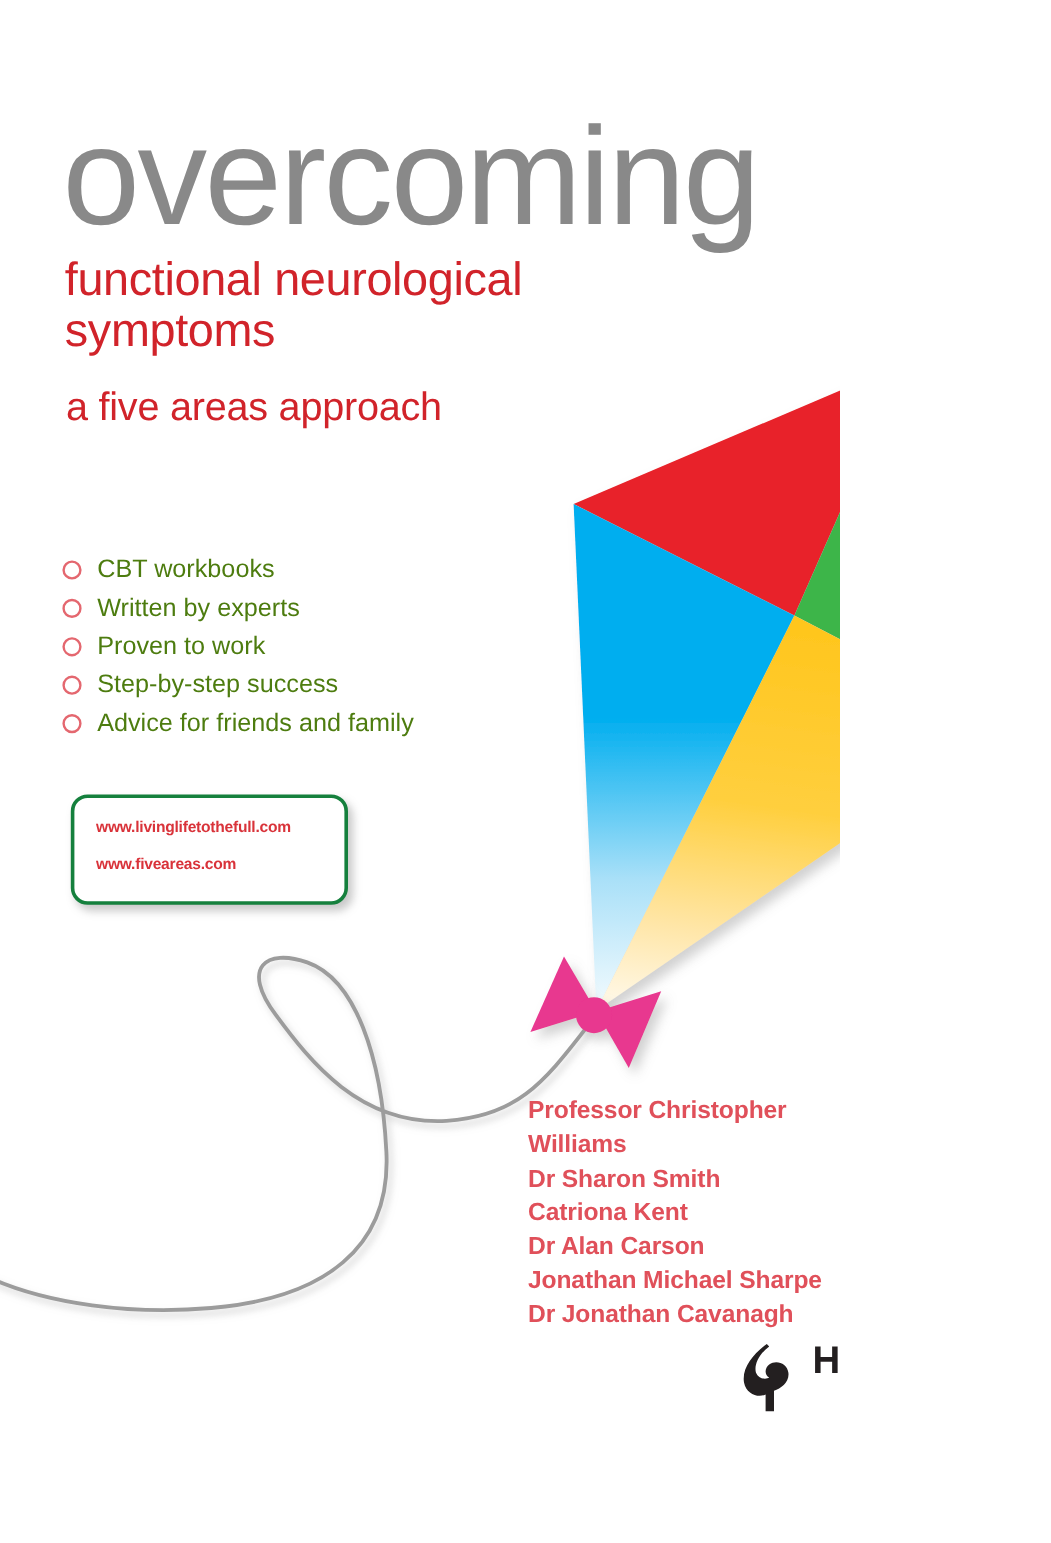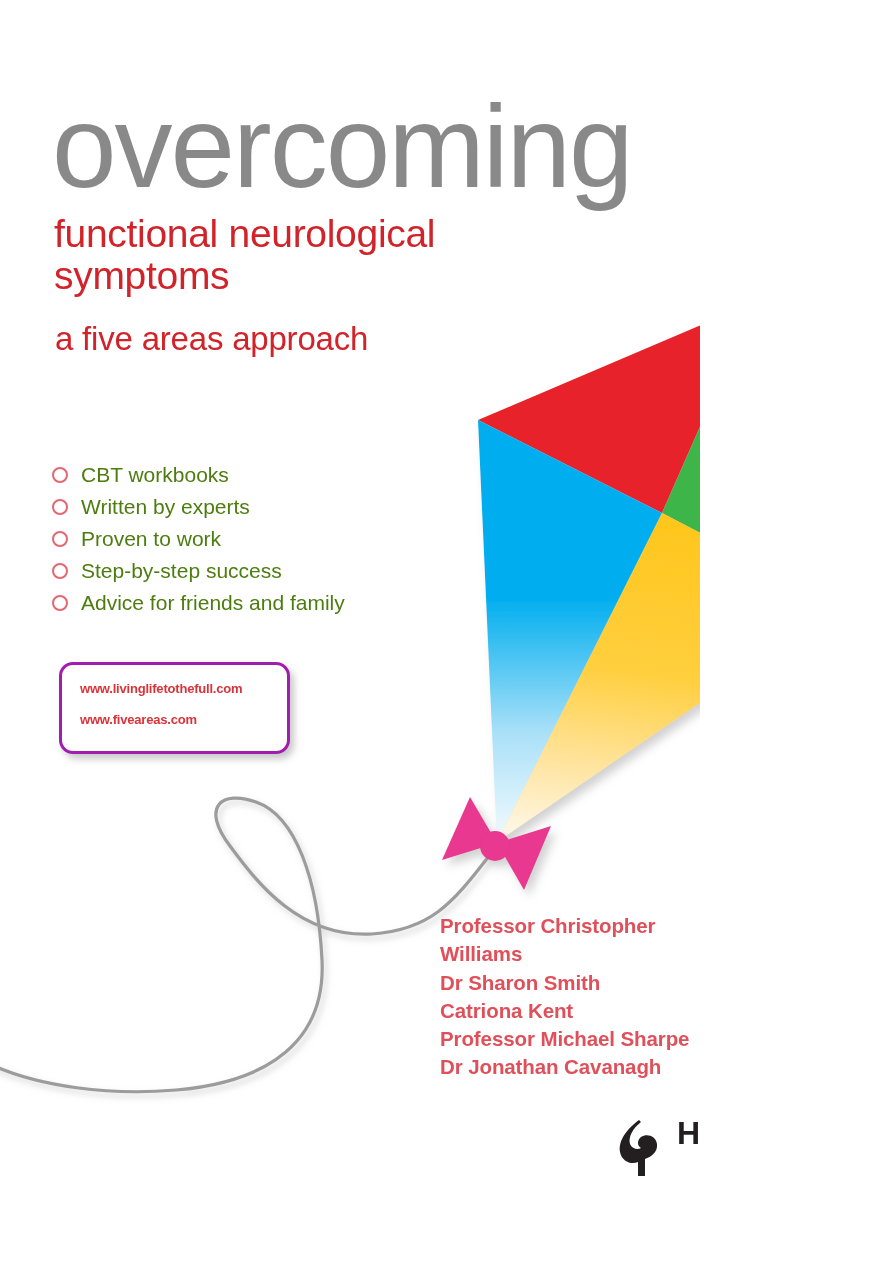--- a/index.html
+++ b/index.html
@@ -91,21 +91,21 @@
     display: inline-block;
   }
 
   
   #url-box {
     position: absolute;
     left: 59px;
     top: 662px;
     width: 231px;
     height: 92px;
-    border: 3px solid #a21caf;
+    border: 3px solid #15803d;
     border-radius: 14px;
     background: #ffffff;
     box-shadow: 4px 5px 7px rgba(120,120,120,0.40);
     box-sizing: border-box;
     padding: 17px 0 0 18px;
   }
   #url-box .url-line {
     font-size: 13px;
     font-weight: bold;
     color: #d9333a;
@@ -251,21 +251,22 @@
 
   <div id="url-box">
     <div class="url-line">www.livinglifetothefull.com</div>
     <div class="url-line">www.fiveareas.com</div>
   </div>
 
   <ul id="author-list">
     <li>Professor Christopher Williams</li>
     <li>Dr Sharon Smith</li>
     <li>Catriona Kent</li>
-    <li>Professor Michael Sharpe</li>
+    <li>Dr Alan Carson</li>
+    <li>Jonathan Michael Sharpe</li>
     <li>Dr Jonathan Cavanagh</li>
   </ul>
 
   <div id="publisher-logo">
     <svg id="logo-mark" viewBox="0 0 52 60" xmlns="http://www.w3.org/2000/svg">
       <path d="M23 2 C12 10, 2 22, 4 34 C6 44, 16 47, 22 44 L22 58 L29 58 L29 41
                C35 39, 42 34, 41 26 C40 18, 31 15, 25 19
                C21 22, 21 28, 25 30 C22 32, 16 31, 14 26
                C12 19, 17 10, 25 4 Z" fill="#231f20"></path>
     </svg>

